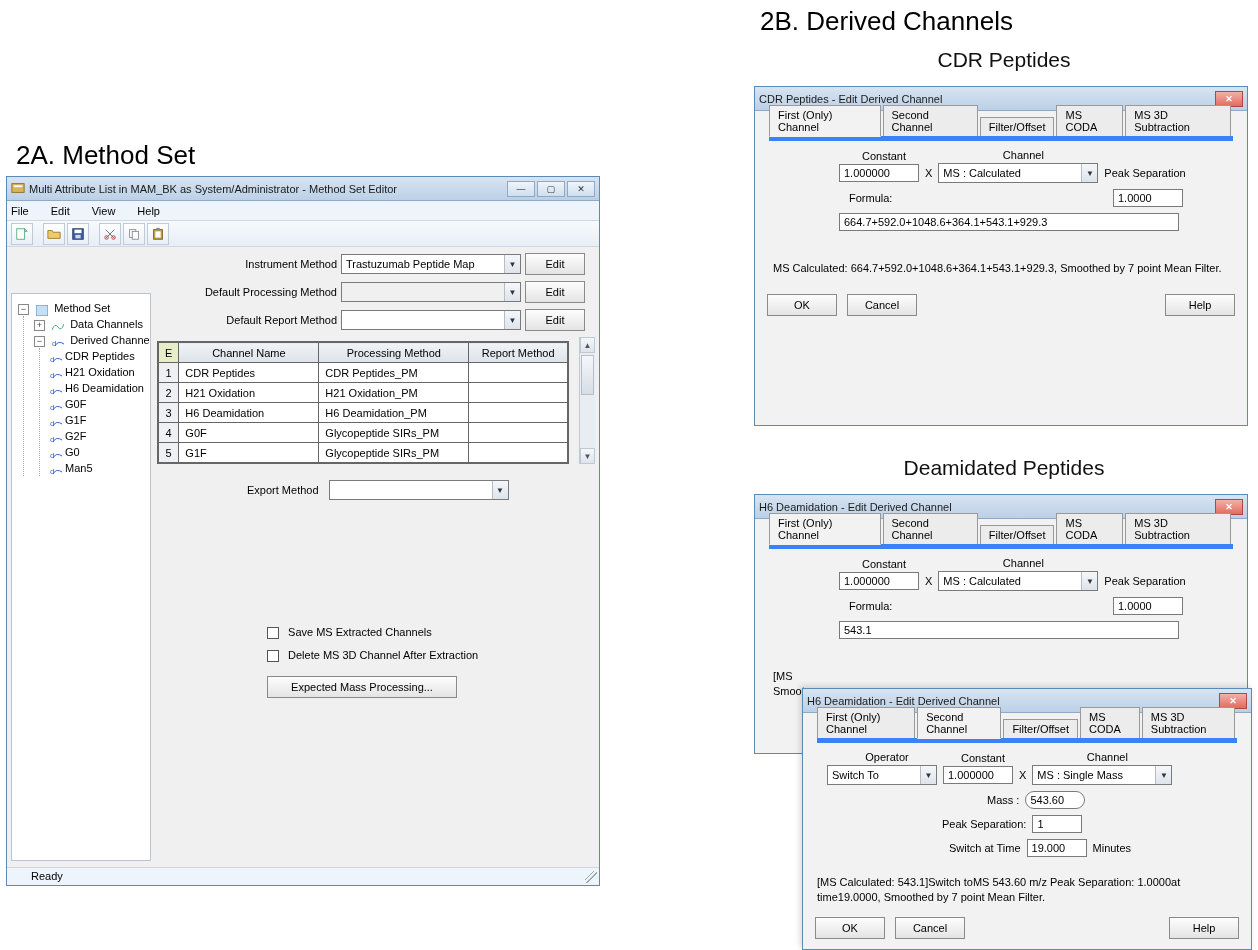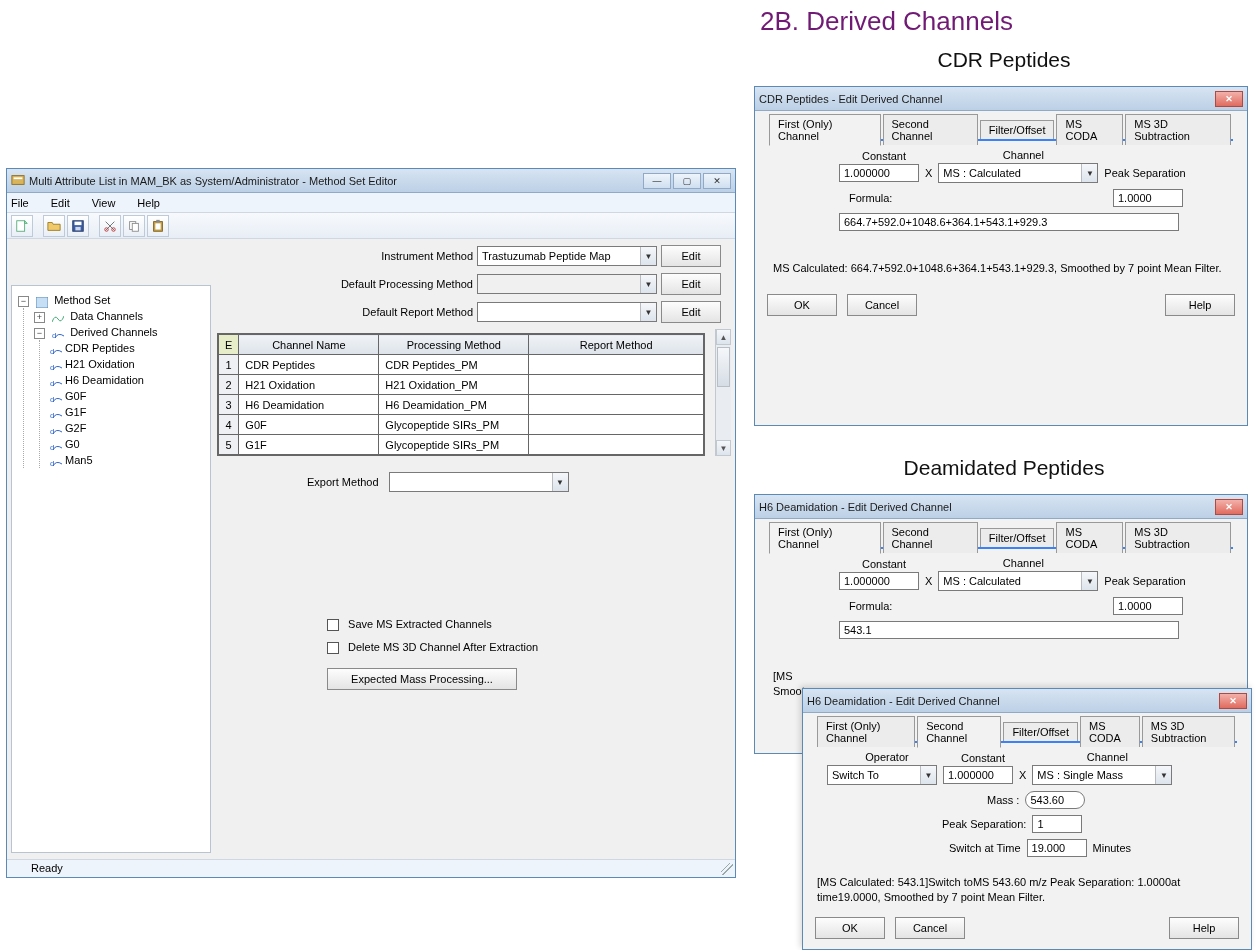--- a/index.html
+++ b/index.html
@@ -14,21 +14,21 @@
   }
   .stage {
     position: relative;
     width: 1258px;
     height: 950px;
   }
   .big-heading {
     position: absolute;
     font-family: Arial, sans-serif;
     font-size: 26px;
-    color: #701a75;
+    color: #000000;
   }
   .sub-heading {
     position: absolute;
     font-family: Arial, sans-serif;
     font-size: 21px;
     color: #111;
     text-align: center;
     width: 100%;
   }
   
@@ -182,22 +182,22 @@
   }
   .ms-scroll .arrow { height:16px; display:flex; align-items:center; justify-content:center; font-size:8px; color:#555; cursor:pointer; border:1px solid #c2c8cf; background:linear-gradient(#f5f7fa,#dde4ec);}
   .ms-table-wrap { display:flex; }
   
   .dlg {
     position:absolute; border:1px solid #5a8ab5;
     background:#f2f2f2;
   }
   .dlg .body { padding:8px 14px 10px; }
   .tabstrip {
-    display:flex; align-items:center; gap:0px;
-    border-bottom:2px solid #3b82f6; height:22px;
+    display:flex; align-items:flex-end; gap:0px;
+    border-bottom:5px solid #3b82f6; height:22px;
     margin-bottom:8px;
   }
   .tab {
     padding:3px 8px; border:1px solid #999; border-bottom:none;
     background:#ececec; font-size:11px; cursor:pointer;
     position:relative; margin-right:2px;
   }
   .tab.active { background:#f2f2f2; border-bottom:1px solid #f2f2f2; top:1px; }
   .field-row { display:flex; align-items:center; gap:6px; margin-bottom:6px; }
   .field-col { display:flex; flex-direction:column; gap:2px; }
@@ -212,25 +212,26 @@
 </style>
 </head>
 <body>
 
 <div class="stage">
 
   <div class="big-heading" style="left:760px; top:6px;">2B. Derived Channels</div>
   <div style="position:absolute; left:754px; top:48px; width:500px;">
      <div class="sub-heading" style="position:static;">CDR Peptides</div>
   </div>
+  <div class="big-heading" style="left:16px; top:140px;">2A. Method Set</div>
   <div style="position:absolute; left:754px; top:456px; width:500px;">
      <div class="sub-heading" style="position:static;">Deamidated Peptides</div>
   </div>
 
-  <div class="win" style="left:6px; top:168px; width:730px; height:710px;">
+  <div class="win" style="left:6px; top:176px; width:594px; height:710px;">
     <div class="titlebar">
       <span>
         <svg class="icon-svg" viewBox="0 0 16 16">
             <rect x="1" y="3" width="14" height="10" fill="#d9b45b" stroke="#8a6b1f"></rect>
             <rect x="3" y="5" width="10" height="2" fill="#fff"></rect>
           </svg>
       </span>
       <span class="titlebar-title">Multi Attribute List in MAM_BK as System/Administrator - Method Set Editor</span>
       <div class="win-ctrls">
         <div class="win-btn">—</div>

